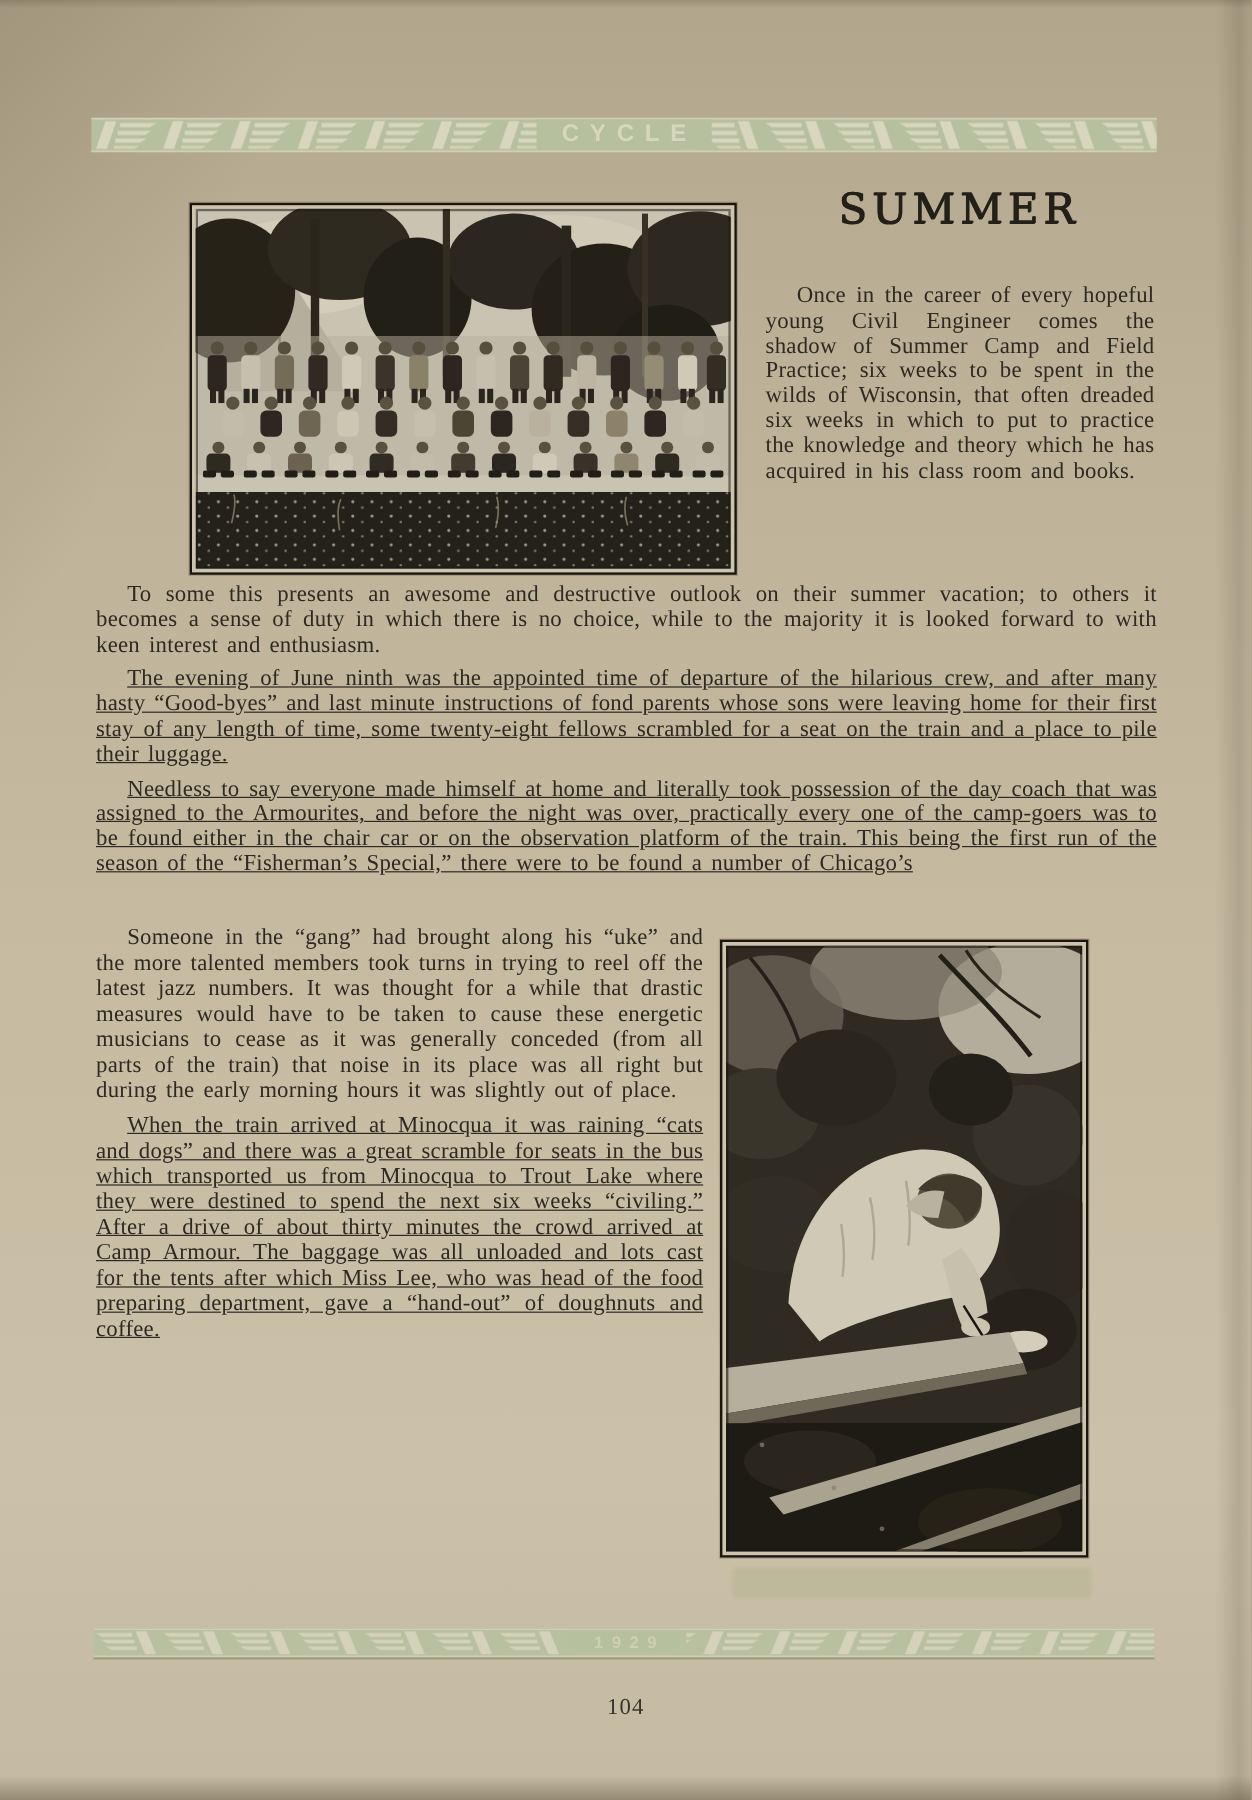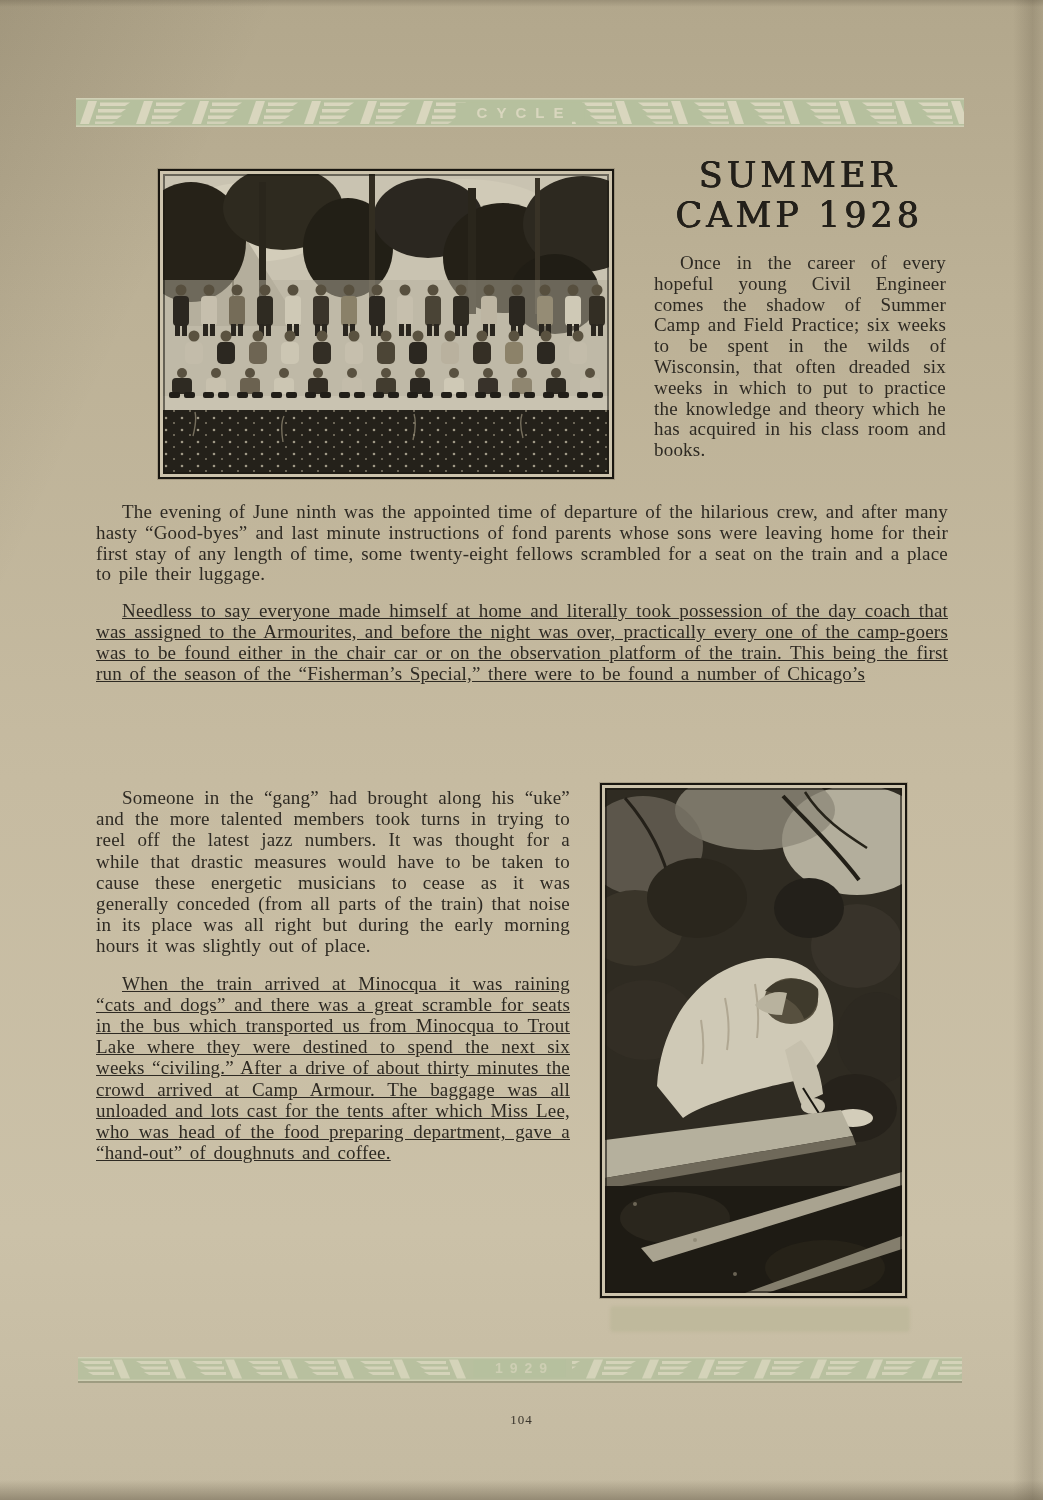--- a/index.html
+++ b/index.html
@@ -17,21 +17,21 @@
   .edge-top{left:0;top:0;width:100%;height:7px;background:linear-gradient(180deg,rgba(50,42,28,.18),rgba(50,42,28,0));}
 
   
   .band{position:absolute;height:29px;}
   .band svg{display:block;width:100%;height:100%;}
   .deco-bg{fill:var(--band_green,#b6c09e);}
   .deco-fg{fill:var(--band_cream,#d9d6be);}
   .band-label{
     position:absolute;left:50%;top:50%;transform:translate(-50%,-54%);
     font-family:"Liberation Sans",sans-serif;font-weight:bold;
-    font-size:15px;letter-spacing:9px;text-indent:9px;
+    font-size:20px;letter-spacing:9px;text-indent:9px;
     color:var(--band_cream,#d9d6be);background:var(--band_green,#b6c09e);
     padding:1px 12px;white-space:nowrap;
   }
   .band-top{left:76px;top:98px;width:888px;}
   .band-bottom{left:78px;top:1357px;width:884px;height:24px;border-bottom:2px solid rgba(118,124,94,.5);}
   .band-bottom .band-label{opacity:.66;font-size:14px;letter-spacing:7px;}
 
   
   .photo-frame{position:absolute;border:2px solid var(--photo_border,#191610);background:#cdc4ad;padding:3px;box-shadow:0 0 0 1px rgba(70,60,45,.22);}
   .photo-frame svg{display:block;background:#c9c3b1;}
@@ -48,27 +48,27 @@
 
   
   .intro{position:absolute;left:638px;top:237px;width:324px;}
   .body-col{position:absolute;left:80px;top:486px;width:884px;}
   .left-col{position:absolute;left:80px;top:771px;width:506px;}
   .bodytext, .bodytext p{
     font-size:19px;line-height:20.8px;text-align:justify;
     letter-spacing:.2px;word-spacing:2.5px;color:var(--ink,#2e2a23);
   }
   .left-col p{line-height:21.2px;}
-  p{margin:16px;}
+  p{margin:0;}
   p + p{margin-top:8px;text-decoration:underline;}
   .indent{text-indent:26px;}
 
   .page-number{
     position:absolute;left:0;top:1412px;width:100%;text-align:center;
-    font-size:13px;letter-spacing:1px;color:#39342b;
+    font-size:19px;letter-spacing:1px;color:#39342b;
   }
 </style>
 </head>
 <body>
 
 <div class="page">
 
   <div class="band band-top">
     <svg viewBox="0 0 888 29" preserveAspectRatio="none">
       <defs>
@@ -187,28 +187,28 @@
       </g>
       <rect x="0" y="236" width="446" height="64" fill="#24211a"></rect>
       <rect x="0" y="236" width="446" height="64" fill="url(#flw)" opacity=".85"></rect>
       <path d="M30 262 q4 -16 2 -24 M120 268 q-3 -18 1 -26 M250 266 q4 -16 1 -26 M360 264 q-4 -14 -1 -24" stroke="#9a917b" stroke-width="1.4" fill="none" opacity=".7"></path>
       <rect x="1" y="1" width="444" height="298" fill="none" stroke="#1c1913" stroke-width="2" opacity=".55"></rect>
     </svg>
   </div>
 
   <div class="title-block">
     <div class="title-line">SUMMER</div>
-    <div class="title-line">CAMP 1928</div>
   </div>
 
   <div class="intro bodytext">
     <p class="indent">Once in the career of every hopeful young Civil Engineer comes the shadow of Summer Camp and Field Practice; six weeks to be spent in the wilds of Wisconsin, that often dreaded six weeks in which to put to practice the knowledge and theory which he has acquired in his class room and books.</p>
   </div>
 
   <div class="body-col bodytext">
+    <p class="indent">To some this presents an awesome and destructive outlook on their summer vacation; to others it becomes a sense of duty in which there is no choice, while to the majority it is looked forward to with keen interest and enthusiasm.</p>
     <p class="indent">The evening of June ninth was the appointed time of departure of the hilarious crew, and after many hasty “Good-byes” and last minute instructions of fond parents whose sons were leaving home for their first stay of any length of time, some twenty-eight fellows scrambled for a seat on the train and a place to pile their luggage.</p>
     <p class="indent">Needless to say everyone made himself at home and literally took possession of the day coach that was assigned to the Armourites, and before the night was over, practically every one of the camp-goers was to be found either in the chair car or on the observation platform of the train.  This being the first run of the season of the “Fisherman’s Special,” there were to be found a number of Chicago’s</p>
   </div>
 
   <div class="left-col bodytext">
     <p class="indent">Someone in the “gang” had brought along his “uke” and the more talented members took turns in trying to reel off the latest jazz numbers.  It was thought for a while that drastic measures would have to be taken to cause these energetic musicians to cease as it was generally conceded (from all parts of the train) that noise in its place was all right but during the early morning hours it was slightly out of place.</p>
     <p class="indent">When the train arrived at Minocqua it was raining “cats and dogs” and there was a great scramble for seats in the bus which transported us from Minocqua to Trout Lake where they were destined to spend the next six weeks “civiling.”  After a drive of about thirty minutes the crowd arrived at Camp Armour.  The baggage was all unloaded and lots cast for the tents after which Miss Lee, who was head of the food preparing department, gave a “hand-out” of doughnuts and coffee.</p>
   </div>
 
   <div class="photo-frame photo-2">

